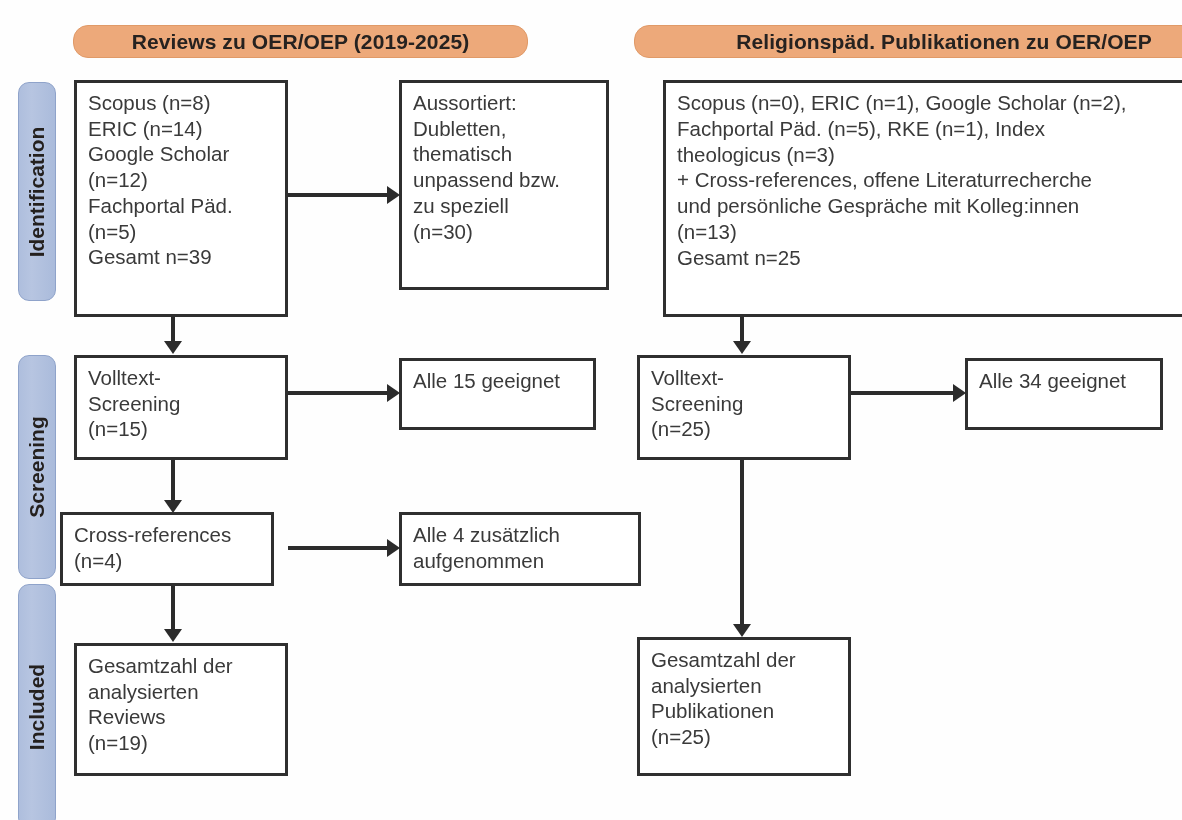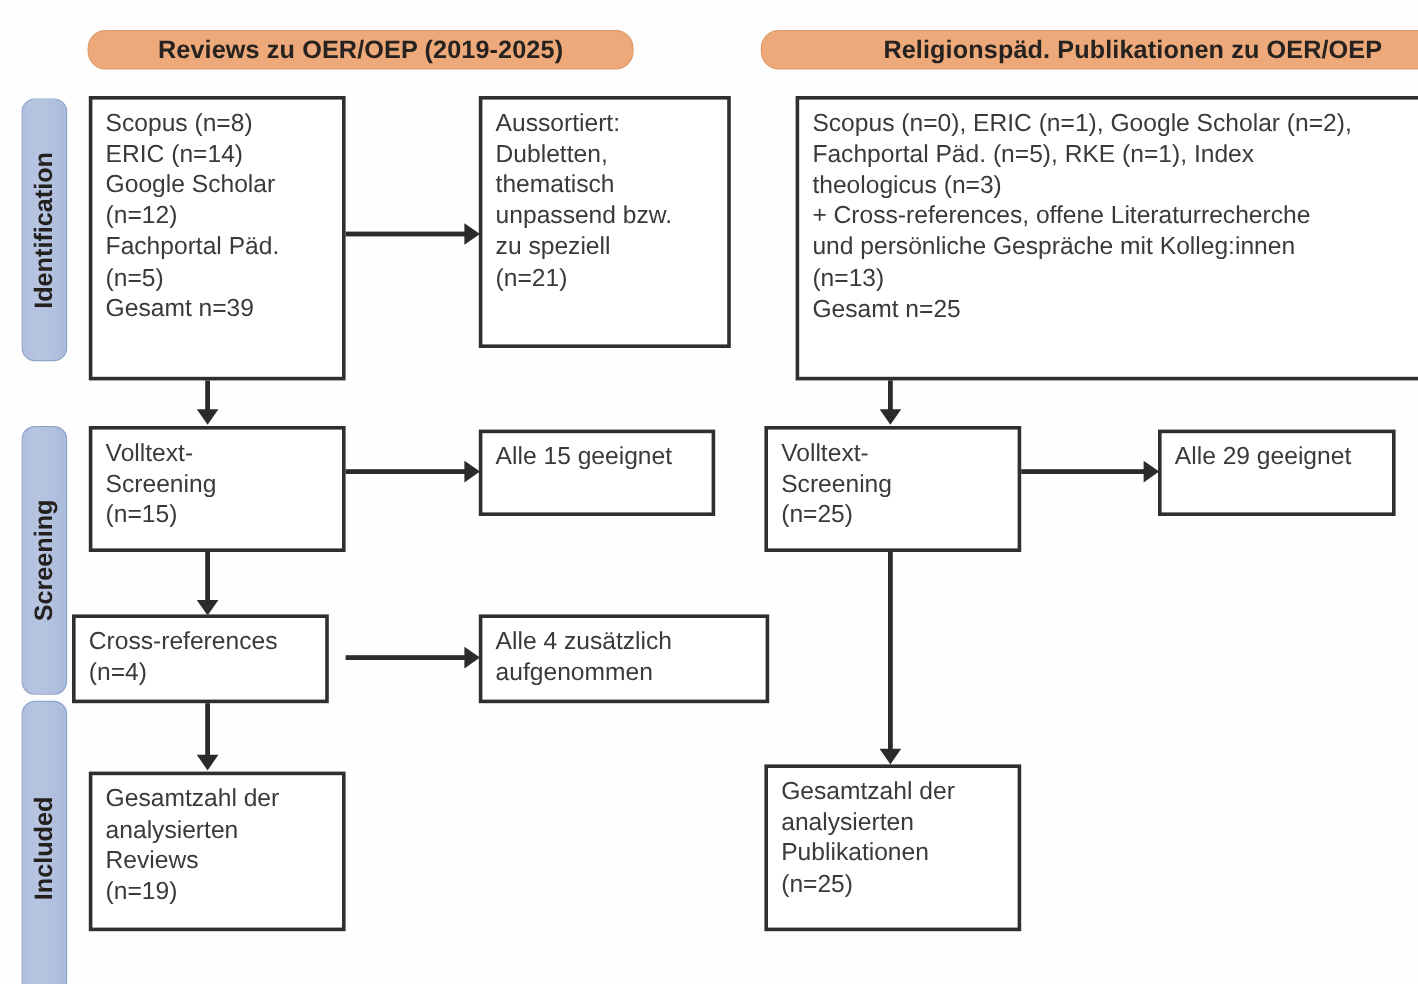--- a/index.html
+++ b/index.html
@@ -104,21 +104,21 @@
 (n=12)
 Fachportal Päd.
 (n=5)
 Gesamt n=39</div>
 
   <div class="box" style="left:399px;top:80px;width:210px;height:210px;">Aussortiert:
 Dubletten,
 thematisch
 unpassend bzw.
 zu speziell
-(n=21)</div>
+(n=30)</div>
 
   <div class="hline" style="left:288px;top:193px;width:100px;"></div>
   <div class="arrow-right" style="left:387px;top:186px;"></div>
 
   <div class="vline" style="left:171px;top:317px;width:4px;height:28px;"></div>
   <div class="arrow-down" style="left:164px;top:341px;"></div>
 
   <div class="box" style="left:74px;top:355px;width:214px;height:105px;">Volltext-
 Screening
 (n=15)</div>
@@ -156,21 +156,21 @@
 (n=13)
 Gesamt n=25</div>
 
   <div class="vline" style="left:740px;top:317px;width:4px;height:28px;"></div>
   <div class="arrow-down" style="left:733px;top:341px;"></div>
 
   <div class="box" style="left:637px;top:355px;width:214px;height:105px;">Volltext-
 Screening
 (n=25)</div>
 
-  <div class="box" style="left:965px;top:358px;width:198px;height:72px;">Alle 29 geeignet</div>
+  <div class="box" style="left:965px;top:358px;width:198px;height:72px;">Alle 34 geeignet</div>
 
   <div class="hline" style="left:851px;top:391px;width:103px;"></div>
   <div class="arrow-right" style="left:953px;top:384px;"></div>
 
   <div class="vline" style="left:740px;top:460px;width:4px;height:168px;"></div>
   <div class="arrow-down" style="left:733px;top:624px;"></div>
 
   <div class="box" style="left:637px;top:637px;width:214px;height:139px;">Gesamtzahl der
 analysierten
 Publikationen

